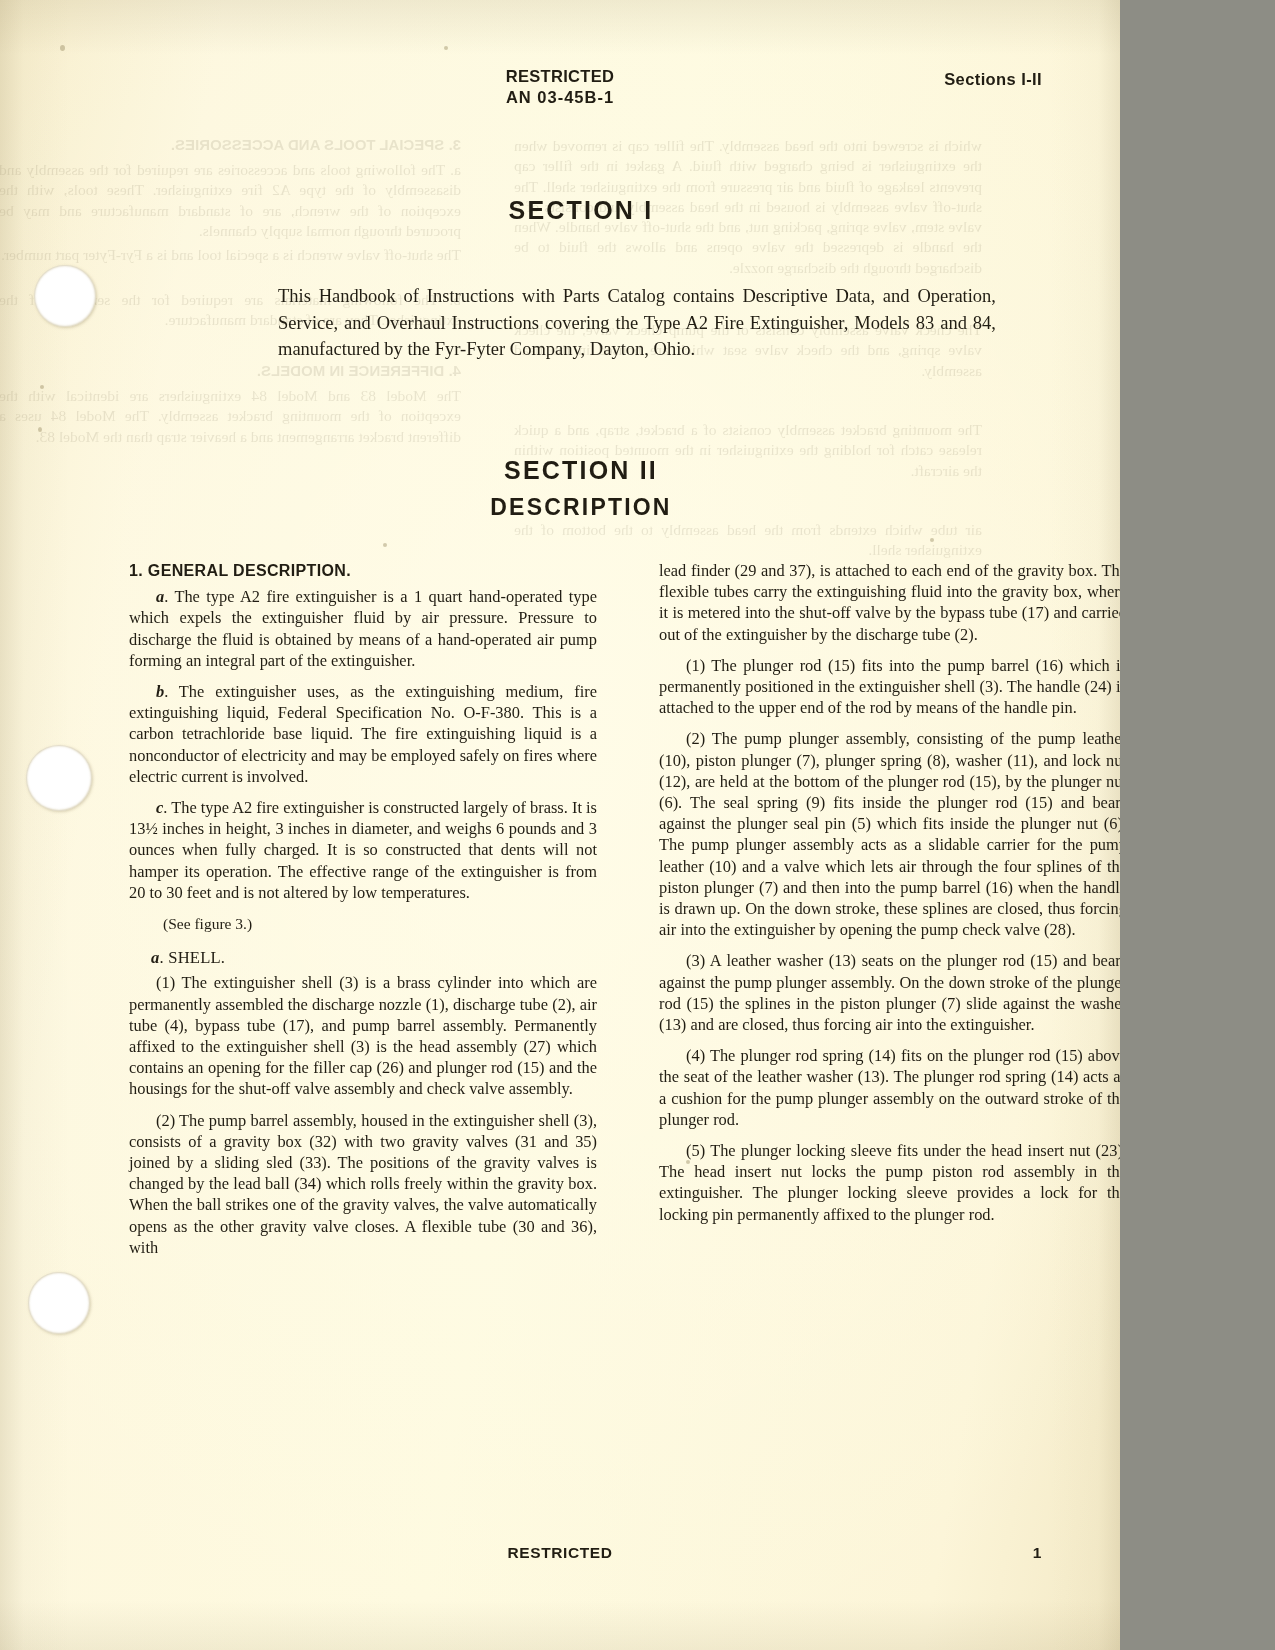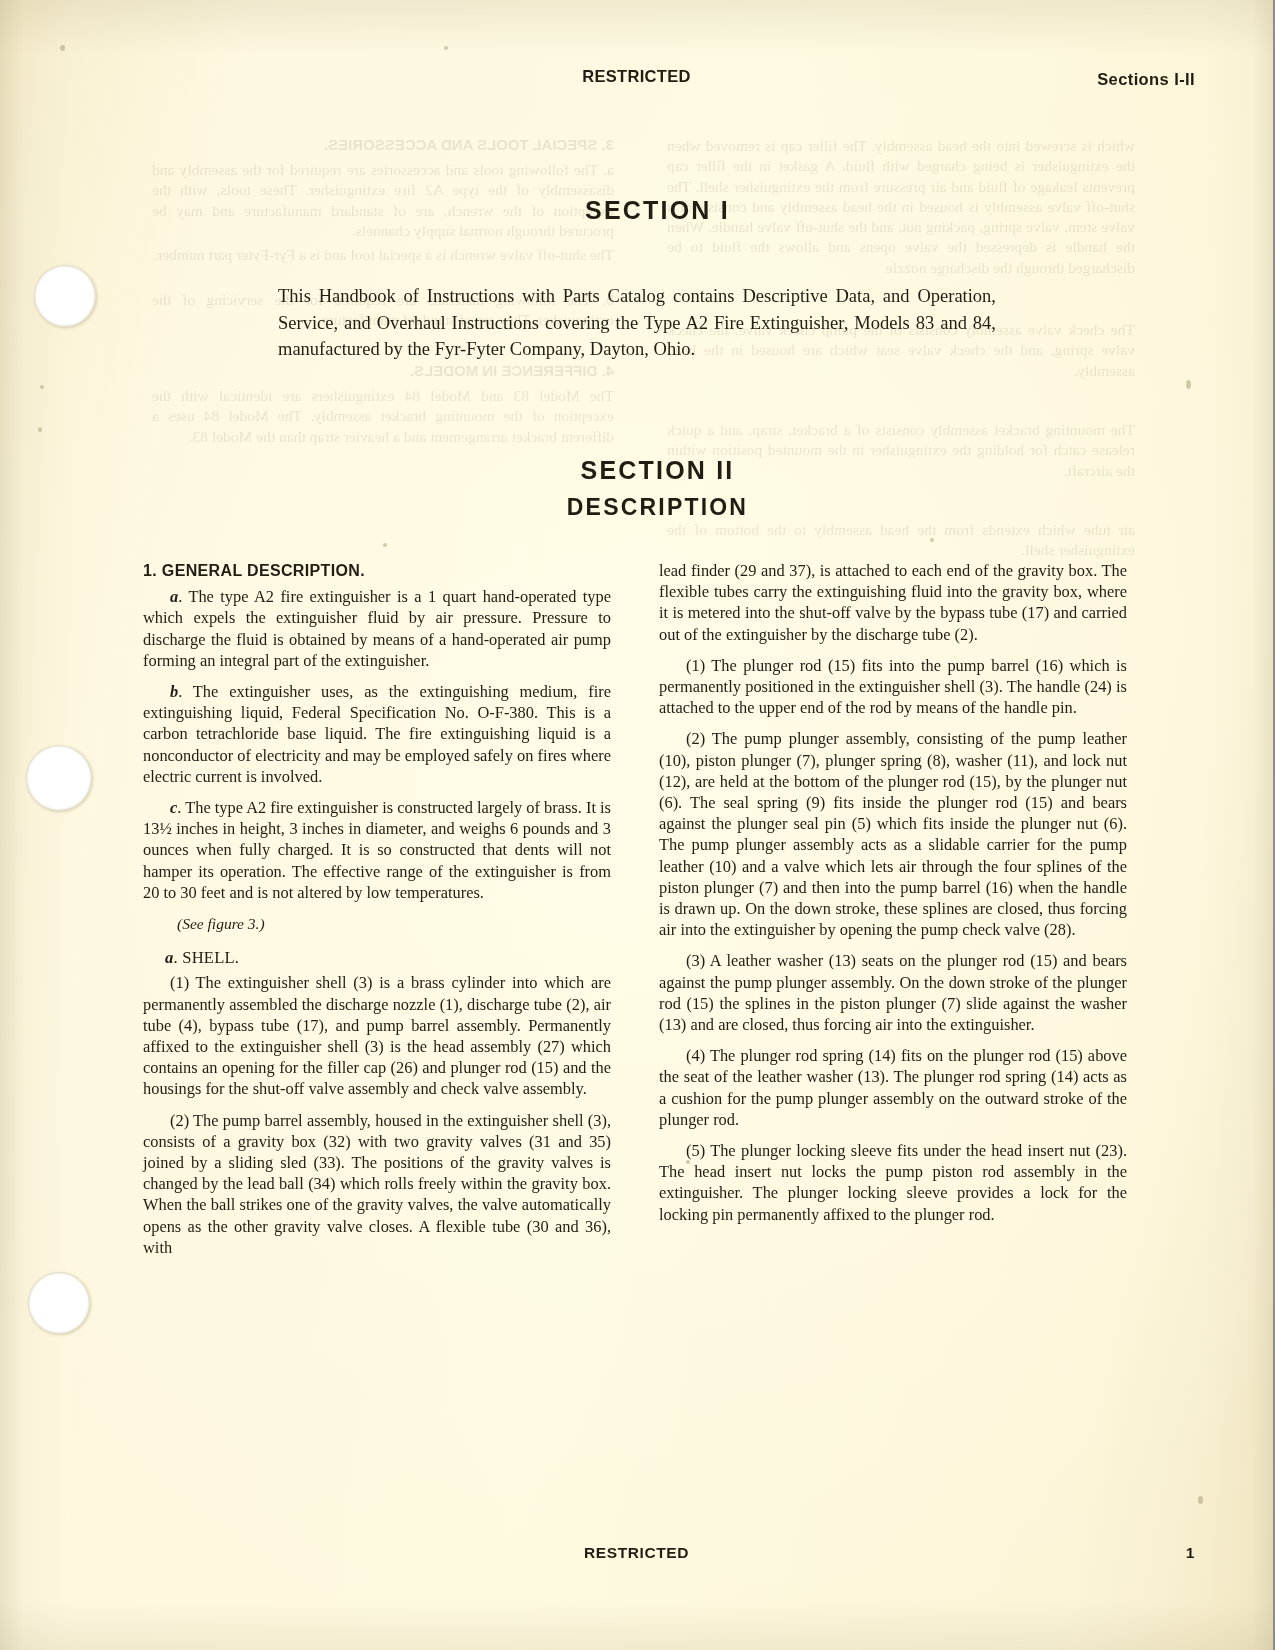--- a/index.html
+++ b/index.html
@@ -2,21 +2,21 @@
 <html><head>
 <meta charset="utf-8">
 <style>
   html, body {
     margin: 0;
     padding: 0;
     background: #8d8d85;
   }
   .page {
     position: relative;
-    width: 1273px;
+    width: 1120px;
     height: 1650px;
     background: #fcf6dd;
     overflow: hidden;
     font-family: "Liberation Serif", serif;
     color: #211d13;
   }
   
   .paper-tint {
     position: absolute;
     inset: 0;
@@ -129,33 +129,32 @@
 
   .col {
     position: absolute;
     top: 560px;
     width: 468px;
     font-size: 16.4px;
     line-height: 21.2px;
     text-align: justify;
     text-align-last: left;
   }
-  .col.left  { left: 143px; }
+  .col.left  { left: 129px; }
   .col.right { left: 659px; }
 
   .h-num {
     font-family: "Liberation Sans", sans-serif;
     font-weight: bold;
     font-size: 16px;
     letter-spacing: .35px;
     margin: 0 0 5px 0;
   }
   .h-num.spaced { margin-top: 17px; }
   .figref {
-    font-style: italic;
     font-size: 15.5px;
     margin: 1px 0 11px 34px;
   }
   .h-alpha {
     margin: 13px 0 4px 0;
     font-size: 16.6px;
     letter-spacing: .2px;
   }
   .h-alpha .lt { font-style: italic; font-weight: bold; }
   .h-alpha .tx { font-family: "Liberation Serif", serif; }
@@ -242,20 +241,21 @@
   <div class="speck" style="left:1198px; top:1496px; width:5px; height:8px;"></div>
   <div class="speck" style="left:930px; top:538px; width:4px; height:4px;"></div>
   <div class="speck" style="left:383px; top:543px; width:4px; height:4px;"></div>
   <div class="speck" style="left:686px; top:1160px; width:4px; height:4px;"></div>
 
   <div class="content">
 
     <div class="hdr">
       <div class="hdr-center">
         <div>RESTRICTED</div>
+        <div class="l2">AN  03-45B-1</div>
       </div>
       <div class="hdr-right">Sections  I-II</div>
     </div>
 
     <div class="sect-title sect-i-num">SECTION I</div>
 
     <div class="intro">This Handbook of Instructions with Parts Catalog contains Descriptive Data, and Operation, Service, and Overhaul Instructions covering the Type A2 Fire Extinguisher, Models 83 and 84, manufactured by the Fyr-Fyter Company, Dayton, Ohio.</div>
 
     <div class="sect-title sect-ii-name">DESCRIPTION</div>
     <div class="sect-title sect-ii-num">SECTION II</div>

